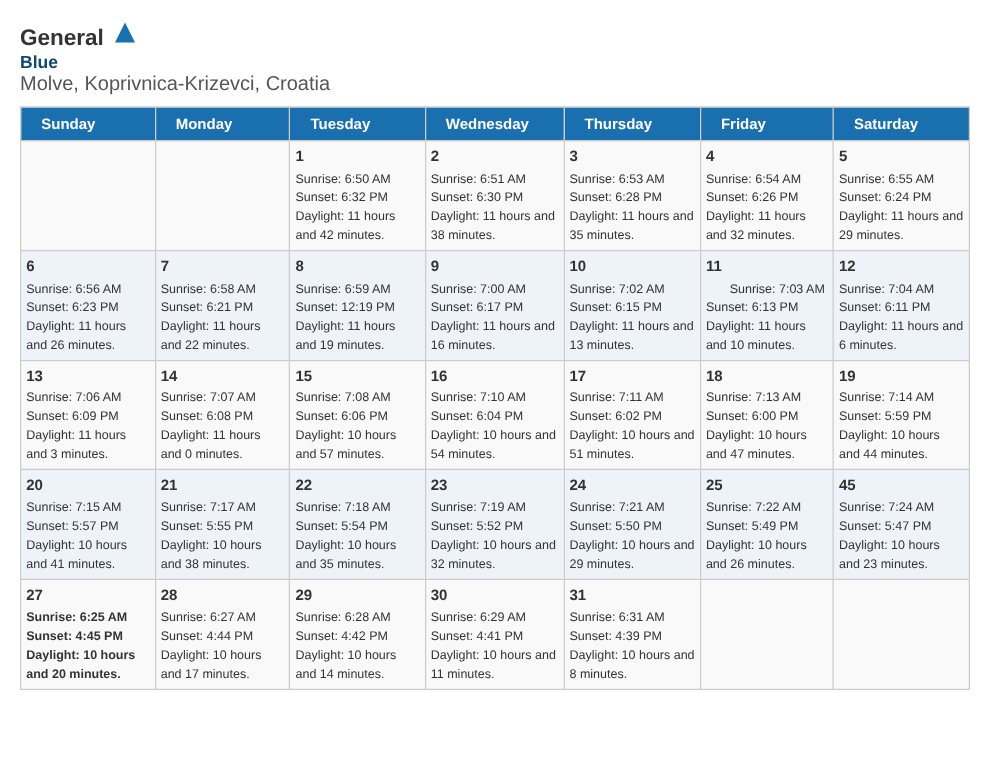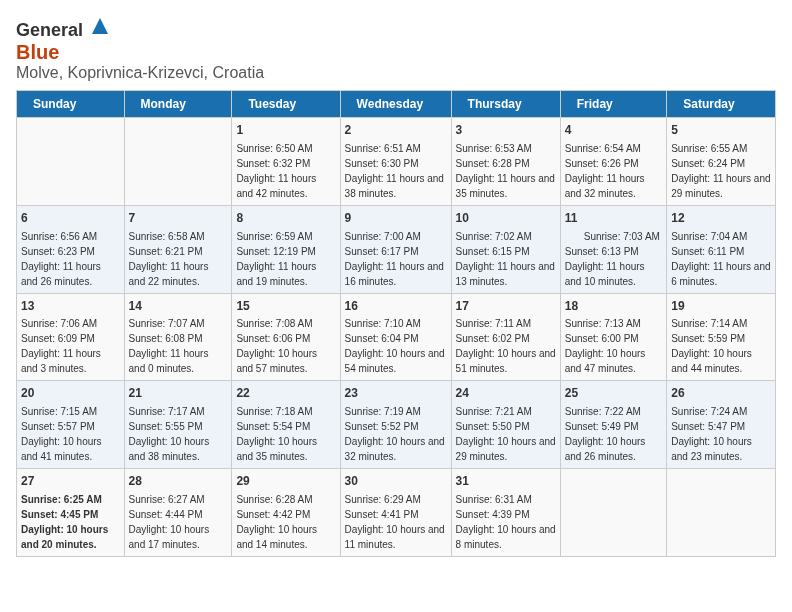--- a/index.html
+++ b/index.html
@@ -20,23 +20,23 @@
     .logo {
       display: flex;
       align-items: center;
     }
     .logo-text-general {
       font-size: 18px;
       font-weight: bold;
       color: #333;
     }
     .logo-text-blue {
-      font-size: 20px;
-      font-weight: bold;
-      color: #c2410c;
+      font-size: 14px;
+      font-weight: bold;
+      color: #0c4a6e;
     }
     .logo-icon {
       width: 20px;
       height: 20px;
       margin-left: 2px;
     }
     .title-section {
       text-align: right;
     }
     .month-title {
@@ -200,21 +200,21 @@
 Daylight: 10 hours and 35 minutes.</span></td>
         <td><span class="day-number">23</span><span class="day-info" style="white-space: pre-line;">Sunrise: 7:19 AM
 Sunset: 5:52 PM
 Daylight: 10 hours and 32 minutes.</span></td>
         <td><span class="day-number">24</span><span class="day-info" style="white-space: pre-line;">Sunrise: 7:21 AM
 Sunset: 5:50 PM
 Daylight: 10 hours and 29 minutes.</span></td>
         <td><span class="day-number">25</span><span class="day-info" style="white-space: pre-line;">Sunrise: 7:22 AM
 Sunset: 5:49 PM
 Daylight: 10 hours and 26 minutes.</span></td>
-        <td><span class="day-number">26</span><span class="day-info" style="white-space: pre-line;">Sunrise: 7:24 AM
+        <td><span class="day-number">45</span><span class="day-info" style="white-space: pre-line;">Sunrise: 7:24 AM
 Sunset: 5:47 PM
 Daylight: 10 hours and 23 minutes.</span></td>
       </tr>
       <tr>
         <td><span class="day-number">27</span><span class="day-info" style="white-space: pre-line; font-weight: bold;">Sunrise: 6:25 AM
 Sunset: 4:45 PM
 Daylight: 10 hours and 20 minutes.</span></td>
         <td><span class="day-number">28</span><span class="day-info" style="white-space: pre-line;">Sunrise: 6:27 AM
 Sunset: 4:44 PM
 Daylight: 10 hours and 17 minutes.</span></td>

